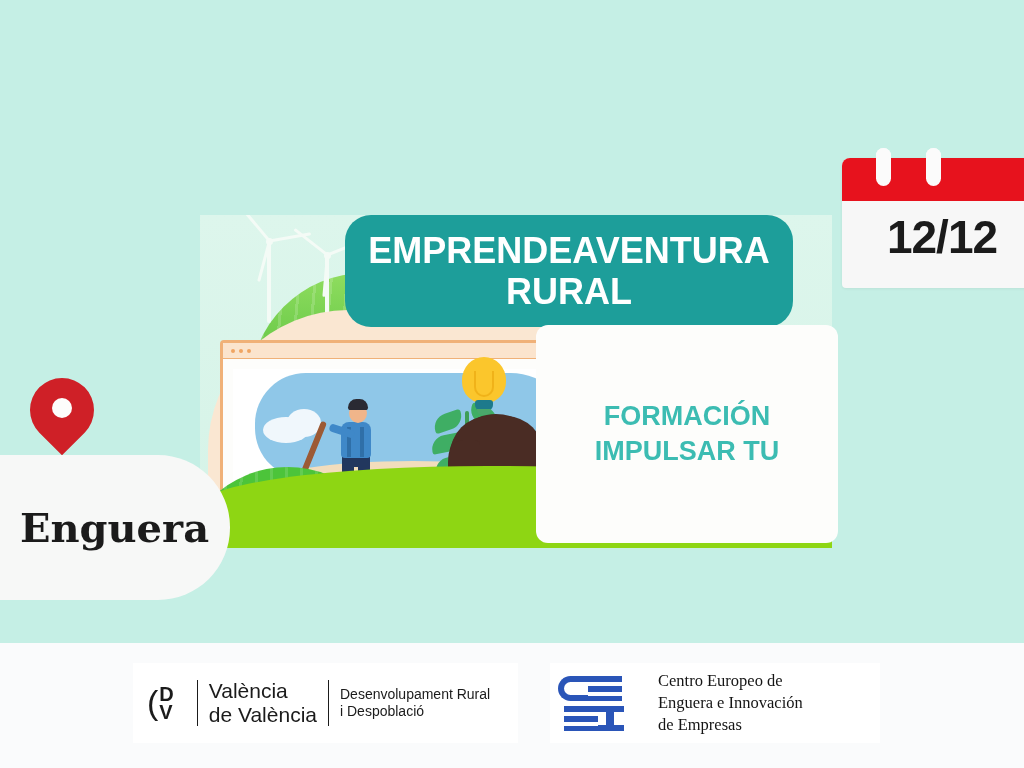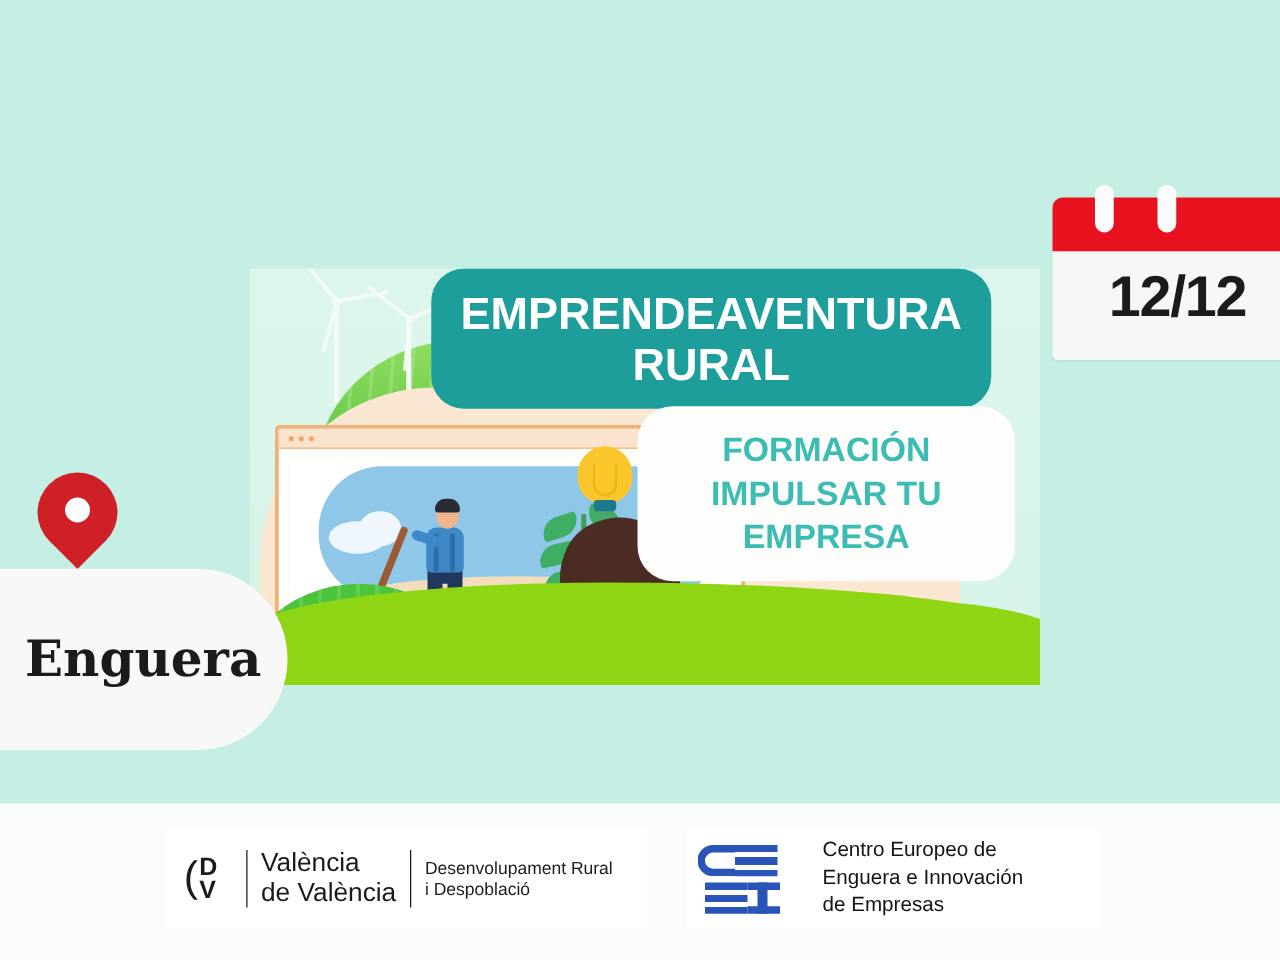--- a/index.html
+++ b/index.html
@@ -298,23 +298,23 @@
     background:#1d9e9a; border-radius:26px 26px 26px 26px;
     display:flex; align-items:center; justify-content:center;
   }
   .teal-text {
     position:relative; z-index:2;
     font-size:36px; font-weight:700; color:#ffffff;
     text-align:center; line-height:1.14; letter-spacing:0px;
   }
   
   .white-box {
-    position:absolute; left:510px; top:325px;
-    width:302px; height:140px;
-    background:#fdfdfb; border-radius:28px;
+    position:absolute; left:536px; top:325px;
+    width:302px; height:218px;
+    background:#fdfdfb; border-radius:12px;
     display:flex; align-items:center; justify-content:center;
   }
   .white-text {
     font-size:27px; font-weight:700; color:#3cbcb2;
     text-align:center; line-height:1.28; letter-spacing:0px;
   }
   
   .pin {
     position:absolute; left:30px; top:378px; width:64px; height:86px;
   }
@@ -397,20 +397,21 @@
     position:absolute; left:40px; top:32px; width:26px; height:6px;
     background:#2a55b8;
   }
   .ceei-i-b {
     position:absolute; left:40px; top:51px; width:26px; height:6px;
     background:#2a55b8;
   }
   .ceei-name {
     font-size:16.5px; font-weight:400; color:#151515; line-height:1.33;
     white-space:nowrap;
+    font-family:Liberation Serif, serif;
   }
 </style>
 </head>
 <body>
 
 <div class="poster">
 
   <div class="mint-bg"></div>
 
 
@@ -544,21 +545,20 @@
     <div class="teal-text">
       <div>EMPRENDEAVENTURA</div>
       <div>RURAL</div>
     </div>
   </div>
 
   <div class="white-box">
     <div class="white-text">
       <div>FORMACIÓN</div>
       <div>IMPULSAR TU</div>
-      <div>EMPRESA</div>
     </div>
   </div>
 
   <div class="pin">
     <div class="pin-drop"></div>
     <div class="pin-hole"></div>
   </div>
   <div class="loc-pill">
     <div class="loc-text">Enguera</div>
   </div>

